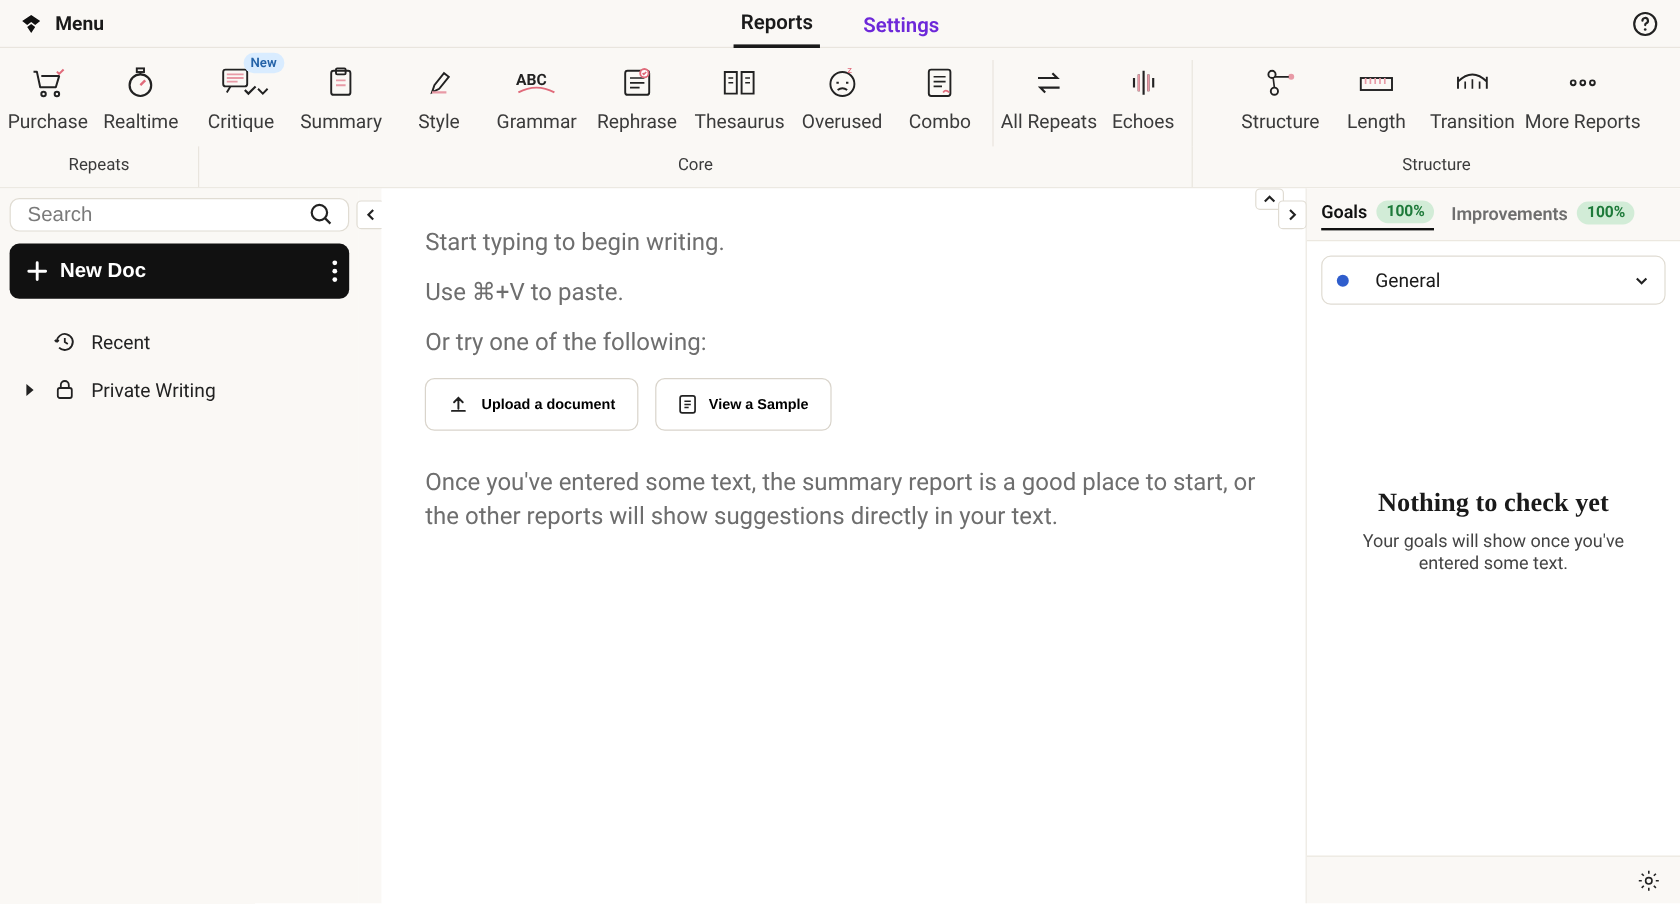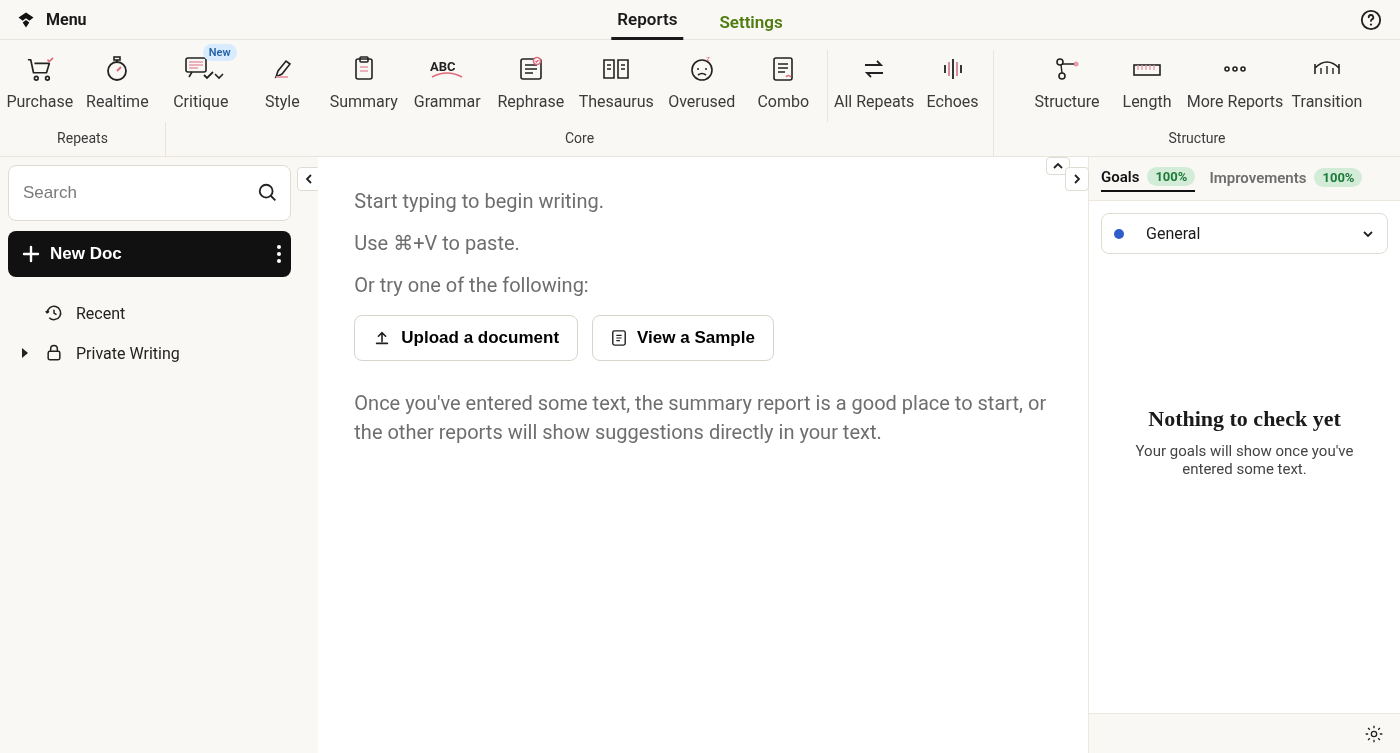--- a/index.html
+++ b/index.html
@@ -5,21 +5,21 @@
   * { box-sizing: border-box; }
   html, body { margin:0; padding:0; font-family: -apple-system, BlinkMacSystemFont, "Segoe UI", Roboto, Arial, sans-serif; color:#1a1a1a; background:#fff; height:100%; }
   svg { display:block; }
   .app { display:flex; flex-direction:column; height:753px; width:1400px; overflow:hidden; }
 
   
   .topbar { display:flex; align-items:center; height:40px; background:#faf8f5; position:relative; border-bottom:1px solid #e9e5de; }
   .topbar-left { display:flex; align-items:center; gap:10px; padding-left:16px; }
   .topbar-menu { font-weight:700; font-size:16px; }
   .topbar-center { position:absolute; left:50%; transform:translateX(-50%); display:flex; gap:30px;align-items:flex-end; }
-  .topbar-tab { font-size:17px; font-weight:600; color:#4d7c0f; padding:9px 6px 8px; cursor:pointer; }
+  .topbar-tab { font-size:17px; font-weight:600; color:#6d28d9; padding:9px 6px 8px; cursor:pointer; }
   .topbar-tab.active { color:#1a1a1a; border-bottom:3px solid #1a1a1a; }
   .topbar-right { margin-left:auto; padding-right:18px; display:flex; align-items:center; }
 
   
   .toolbar-wrap { background:#faf8f5; border-bottom:1px solid #e9e5de; }
   .toolbar { display:flex; align-items:flex-start; padding-top:10px; }
   .tool-group { display:flex; align-items:flex-start; justify-content:center; border-right:1px solid #e9e5de; padding:0 4px; min-height:72px; }
   .tool-group.last { border-right:none; }
   .tool { display:flex; flex-direction:column; align-items:center; justify-content:flex-start; width:84px; padding:2px 2px 0; cursor:pointer; position:relative; }
   .tool .icon { height:34px; display:flex; align-items:center; justify-content:center; }
@@ -29,40 +29,40 @@
   .group-labels { display:flex; }
   .group-label { text-align:center; font-size:14px; color:#3b3b3b; padding:8px 0 10px; border-right:1px solid #e9e5de; }
   .group-label.last { border-right:none; }
 
   
   .body { display:flex; flex:1 1 auto; min-height:0; }
 
   
   .sidebar { width:308px; background:#faf8f5; padding:8px; display:flex; flex-direction:column; gap:10px; }
   .search-wrap { position:relative; }
-  .search-input { width:100%; height:56px; border:1px solid #e0dcd3; border-radius:8px; background:#fff; font-size:17px; padding:0 28px 0 14px; color:#333; }
+  .search-input { width:100%; height:28px; border:1px solid #e0dcd3; border-radius:8px; background:#fff; font-size:17px; padding:0 28px 0 14px; color:#333; }
   .search-input::placeholder { color:#7a7a7a; }
   .search-icon { position:absolute; right:12px; top:50%; transform:translateY(-50%); }
   .newdoc-btn { background:#111; color:#fff; border:none; border-radius:8px; height:46px; padding:0 14px; display:flex; align-items:center; gap:10px; font-size:17px; font-weight:600; cursor:pointer; position:relative; }
   .newdoc-more { position:absolute; right:10px; top:50%; transform:translateY(-50%); display:flex; flex-direction:column; gap:3px; }
   .dot { width:4px; height:4px; border-radius:50%; background:#fff; }
   .side-item { display:flex; align-items:center; gap:12px; padding:10px 10px; font-size:16px; color:#222; border-radius:6px; cursor:pointer; }
   .side-item .caret { width:14px; display:flex; justify-content:center; }
   .side-items { margin-top:6px; }
 
   
   .gutter { width:20px; background:#faf8f5; position:relative; }
   .gut-btn { position:absolute; top:10px; left:-2px; width:24px; height:24px; background:#fff; border:1px solid #e0dcd3; border-radius:4px; display:flex; align-items:center; justify-content:center; cursor:pointer; }
   .gut-chip { position:absolute; left:50%; transform:translateX(-50%); top:0; width:24px; height:18px; background:#fff; border:1px solid #e0dcd3; border-radius:4px; display:flex; align-items:center; justify-content:center; cursor:pointer; }
 
   
   .editor { flex:1 1 auto; background:#fff; padding:32px 36px; position:relative; }
   .placeholder-line { font-size:20px; color:#6e6e6e; margin:0 0 18px 0; }
   .btn-row { display:flex; gap:14px; margin:10px 0 28px; }
-  .outline-btn { display:flex; align-items:center; gap:10px; border:1px solid #d9d4cb; background:#fff; border-radius:8px; padding:12px 18px; font-size:17px; font-weight:700; cursor:pointer; }
+  .outline-btn { display:flex; align-items:center; gap:10px; border:1px solid #d9d4cb; background:#fff; border-radius:8px; padding:12px 18px; font-size:12px; font-weight:700; cursor:pointer; }
   .helper-text { font-size:20px; color:#6e6e6e; max-width:720px; line-height:1.45; }
 
   
   .rightpanel { width:312px; border-left:1px solid #ece8e0; display:flex; flex-direction:column; background:#fff; }
   .righttabs { display:flex; align-items:center; gap:14px; padding:10px 12px 8px; border-bottom:1px solid #ece8e0; background:#faf8f5; position:relative; }
   .right-expand { position:absolute; left:-24px; top:10px; width:24px; height:24px; background:#fff; border:1px solid #e0dcd3; border-radius:4px; display:flex; align-items:center; justify-content:center; cursor:pointer; }
   .rtab { display:flex; align-items:center; gap:8px; font-size:15px; font-weight:600; color:#6e6e6e; cursor:pointer; padding-bottom:4px; }
   .rtab.active { color:#111; border-bottom:2px solid #111; }
   .pill { background:#d2ecd7; color:#1e7a3a; font-weight:700; font-size:13px; padding:2px 8px; border-radius:10px; }
   .dropdown { margin:12px; border:1px solid #e0dcd3; border-radius:8px; padding:10px 12px; display:flex; align-items:center; gap:22px; cursor:pointer; }
@@ -138,38 +138,38 @@
                 <path d="M20 20l3 3 6-6" fill="none" stroke="#222" stroke-width="1.8"></path>
               </svg>
           </span>
           <span class="chev">
             <svg width="12" height="12" viewBox="0 0 12 12">
                 <path d="M2 4l4 4 4-4" fill="none" stroke="#222" stroke-width="1.6"></path>
               </svg>
           </span>
           <span class="label">Critique</span>
         </div>
-        <div class="tool" style="width:80px">
-          <span class="icon">
-            <svg width="24" height="28" viewBox="0 0 24 28">
-                <path d="M6 22l2-6 8-10 4 3-8 10-6 3z" fill="none" stroke="#222" stroke-width="1.6"></path>
-                <path d="M6 22l12 0" stroke="#e89aa6" stroke-width="1.8"></path>
-              </svg>
-          </span>
-          <span class="label">Style</span>
-        </div>
         <div class="tool" style="width:84px">
           <span class="icon">
             <svg width="24" height="28" viewBox="0 0 24 28">
                 <rect x="4" y="4" width="16" height="20" rx="2" fill="none" stroke="#222" stroke-width="1.6"></rect>
                 <rect x="8" y="2" width="8" height="5" rx="1" fill="none" stroke="#222" stroke-width="1.6"></rect>
                 <path d="M8 12h8M8 16h8" stroke="#e89aa6" stroke-width="1.6"></path>
               </svg>
           </span>
           <span class="label">Summary</span>
+        </div>
+        <div class="tool" style="width:80px">
+          <span class="icon">
+            <svg width="24" height="28" viewBox="0 0 24 28">
+                <path d="M6 22l2-6 8-10 4 3-8 10-6 3z" fill="none" stroke="#222" stroke-width="1.6"></path>
+                <path d="M6 22l12 0" stroke="#e89aa6" stroke-width="1.8"></path>
+              </svg>
+          </span>
+          <span class="label">Style</span>
         </div>
         <div class="tool" style="width:84px">
           <span class="icon">
             <svg width="34" height="24" viewBox="0 0 34 24">
                 <text x="0" y="14" font-size="13" font-weight="700" fill="#222">ABC</text>
                 <path d="M2 20 Q17 12 32 20" fill="none" stroke="#e06a7a" stroke-width="1.6"></path>
               </svg>
           </span>
           <span class="label">Grammar</span>
         </div>
@@ -249,38 +249,38 @@
         </div>
         <div class="tool" style="width:76px">
           <span class="icon">
             <svg width="30" height="20" viewBox="0 0 30 20">
                 <rect x="2" y="6" width="26" height="10" fill="none" stroke="#222" stroke-width="1.6"></rect>
                 <path d="M6 6v5M10 6v5M14 6v5M18 6v5M22 6v5" stroke="#e89aa6" stroke-width="1.4"></path>
               </svg>
           </span>
           <span class="label">Length</span>
         </div>
+        <div class="tool" style="width:84px">
+          <span class="icon">
+            <svg width="32" height="22" viewBox="0 0 32 22">
+                <path d="M4 16V6M28 16V6M4 10q12-12 24 0" fill="none" stroke="#222" stroke-width="1.6"></path>
+                <path d="M10 10v6M16 8v8M22 10v6" stroke="#222" stroke-width="1.4"></path>
+              </svg>
+          </span>
+          <span class="label">Transition</span>
+        </div>
         <div class="tool" style="width:100px">
           <span class="icon">
             <svg width="28" height="20" viewBox="0 0 28 20">
                 <circle cx="6" cy="10" r="2" fill="none" stroke="#222" stroke-width="1.6"></circle>
                 <circle cx="14" cy="10" r="2" fill="none" stroke="#222" stroke-width="1.6"></circle>
                 <circle cx="22" cy="10" r="2" fill="none" stroke="#222" stroke-width="1.6"></circle>
               </svg>
           </span>
           <span class="label">More Reports</span>
-        </div>
-        <div class="tool" style="width:84px">
-          <span class="icon">
-            <svg width="32" height="22" viewBox="0 0 32 22">
-                <path d="M4 16V6M28 16V6M4 10q12-12 24 0" fill="none" stroke="#222" stroke-width="1.6"></path>
-                <path d="M10 10v6M16 8v8M22 10v6" stroke="#222" stroke-width="1.4"></path>
-              </svg>
-          </span>
-          <span class="label">Transition</span>
         </div>
       </div>
     </div>
     <div class="group-labels">
       <div class="group-label" style="width:166px">Repeats</div>
       <div class="group-label" style="width:828px">Core</div>
       <div class="group-label last" style="flex:1">Structure</div>
     </div>
   </div>
 

